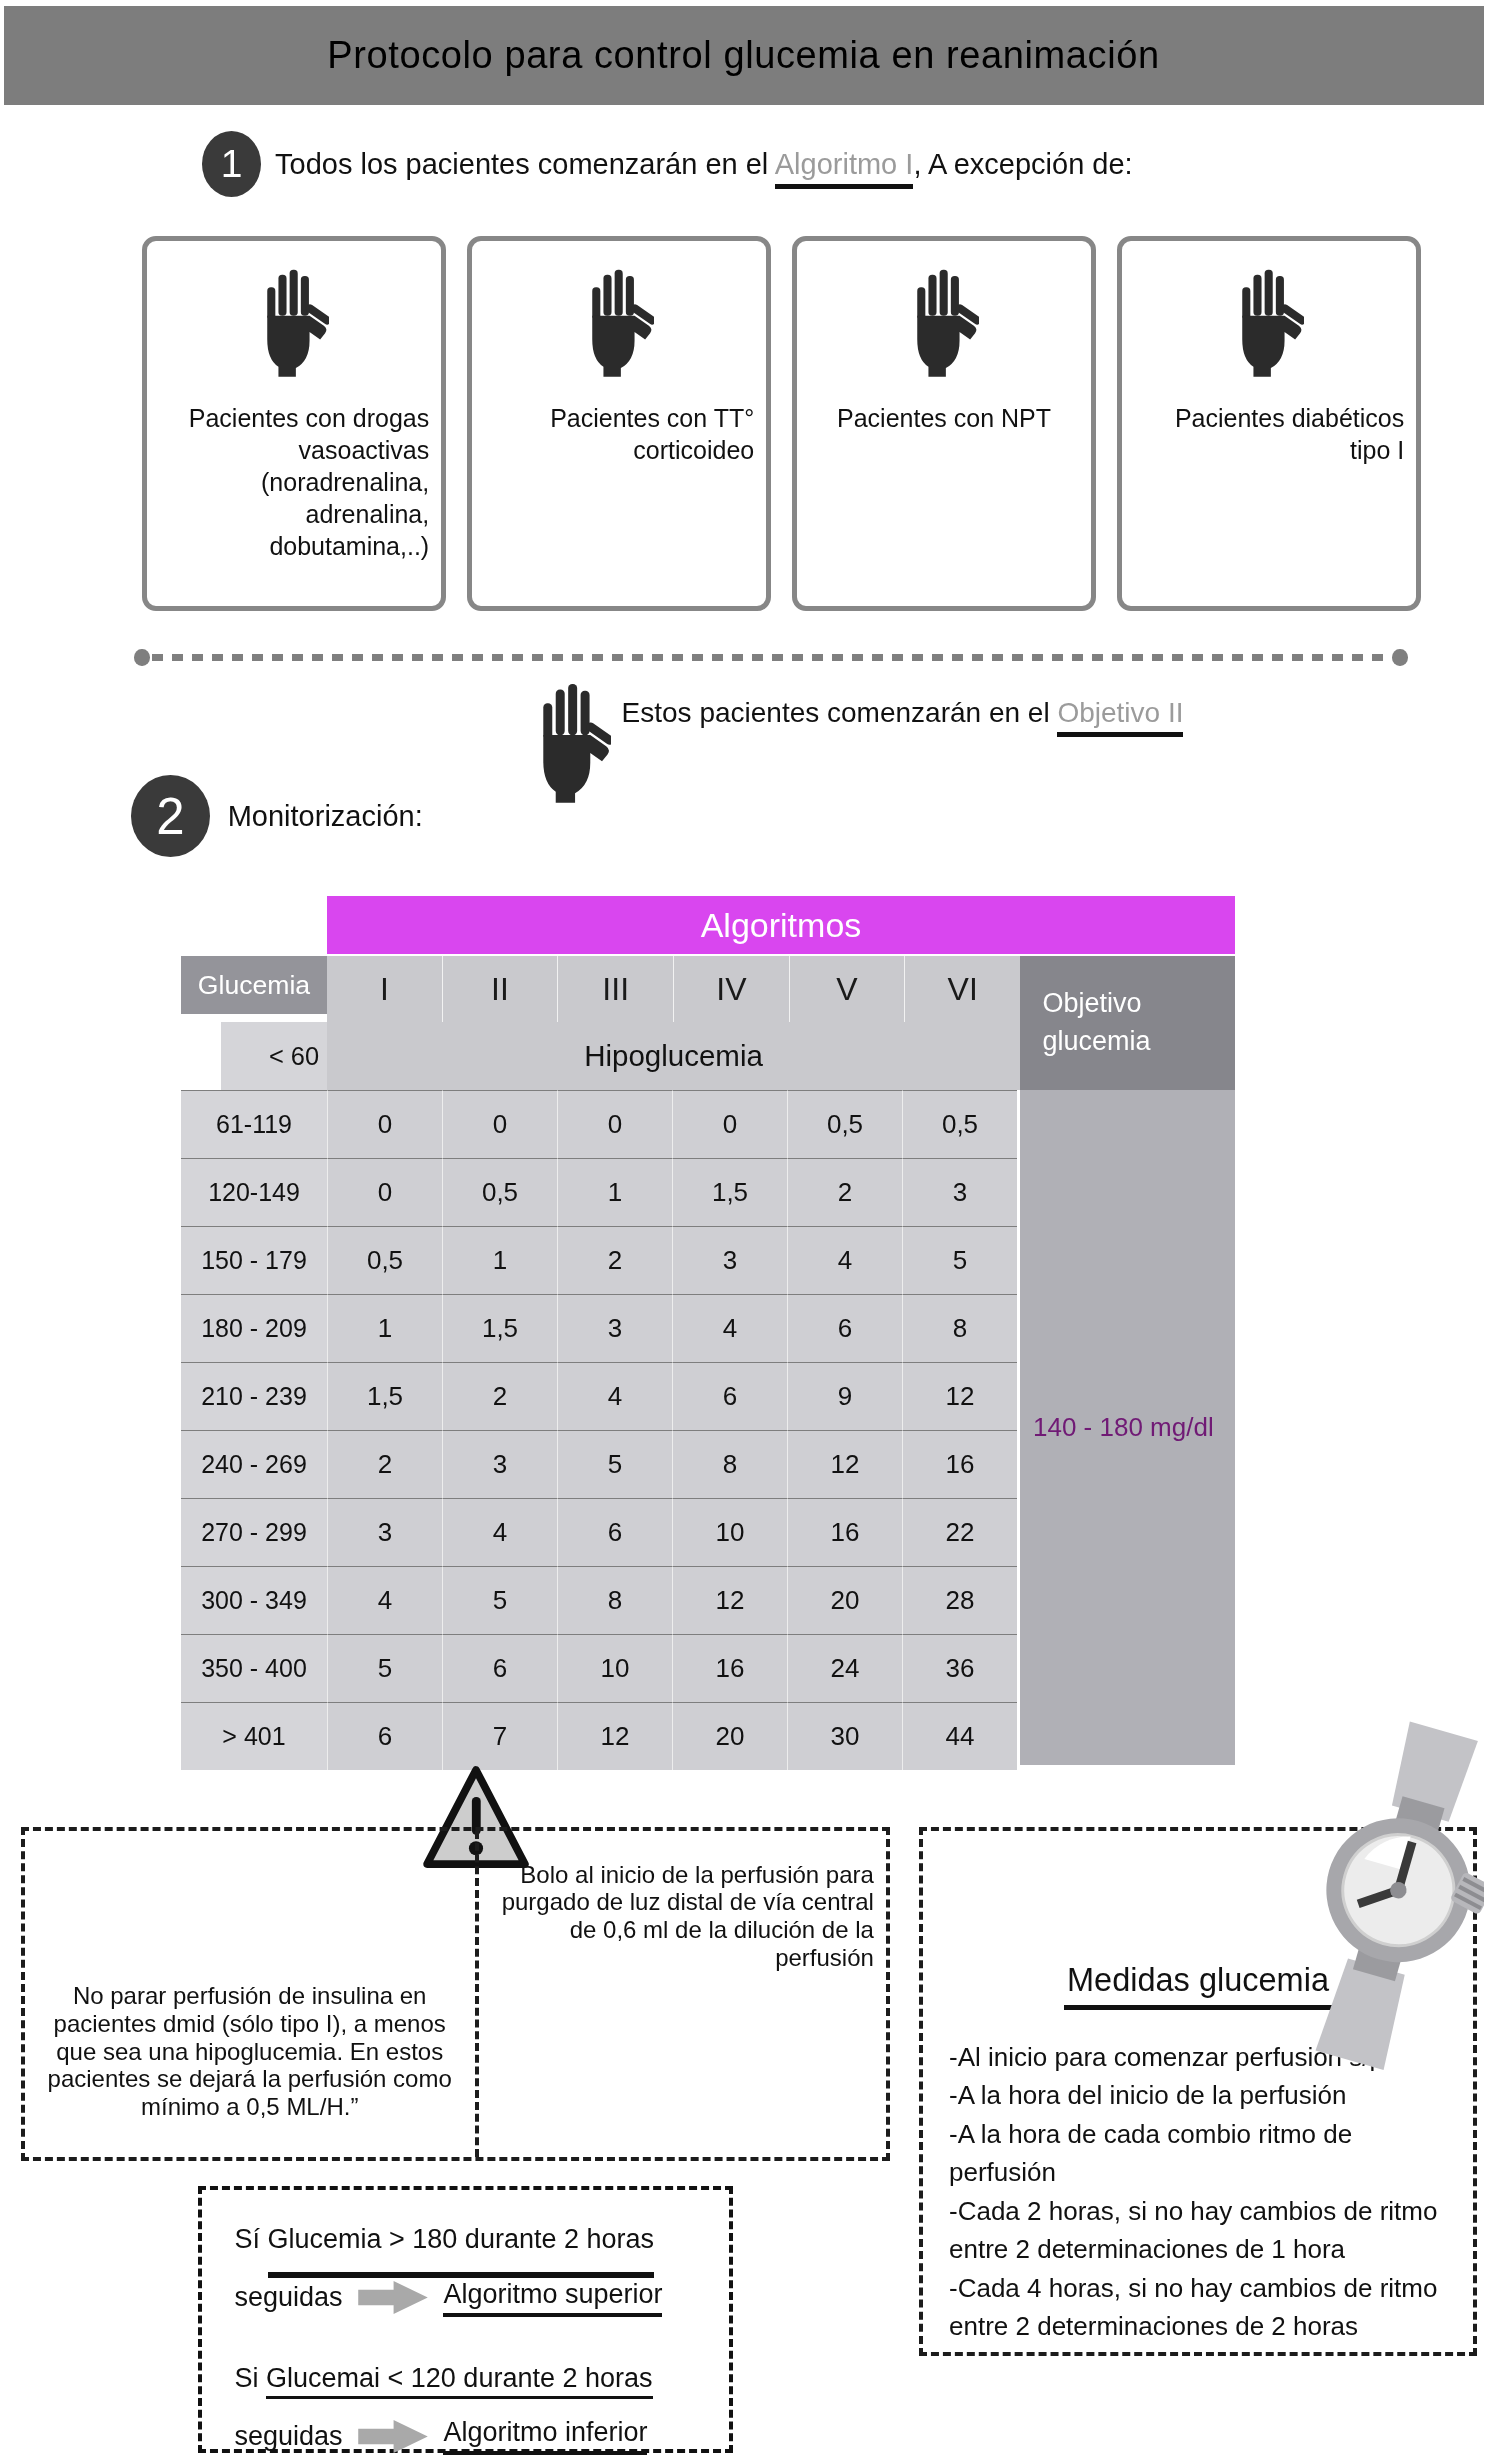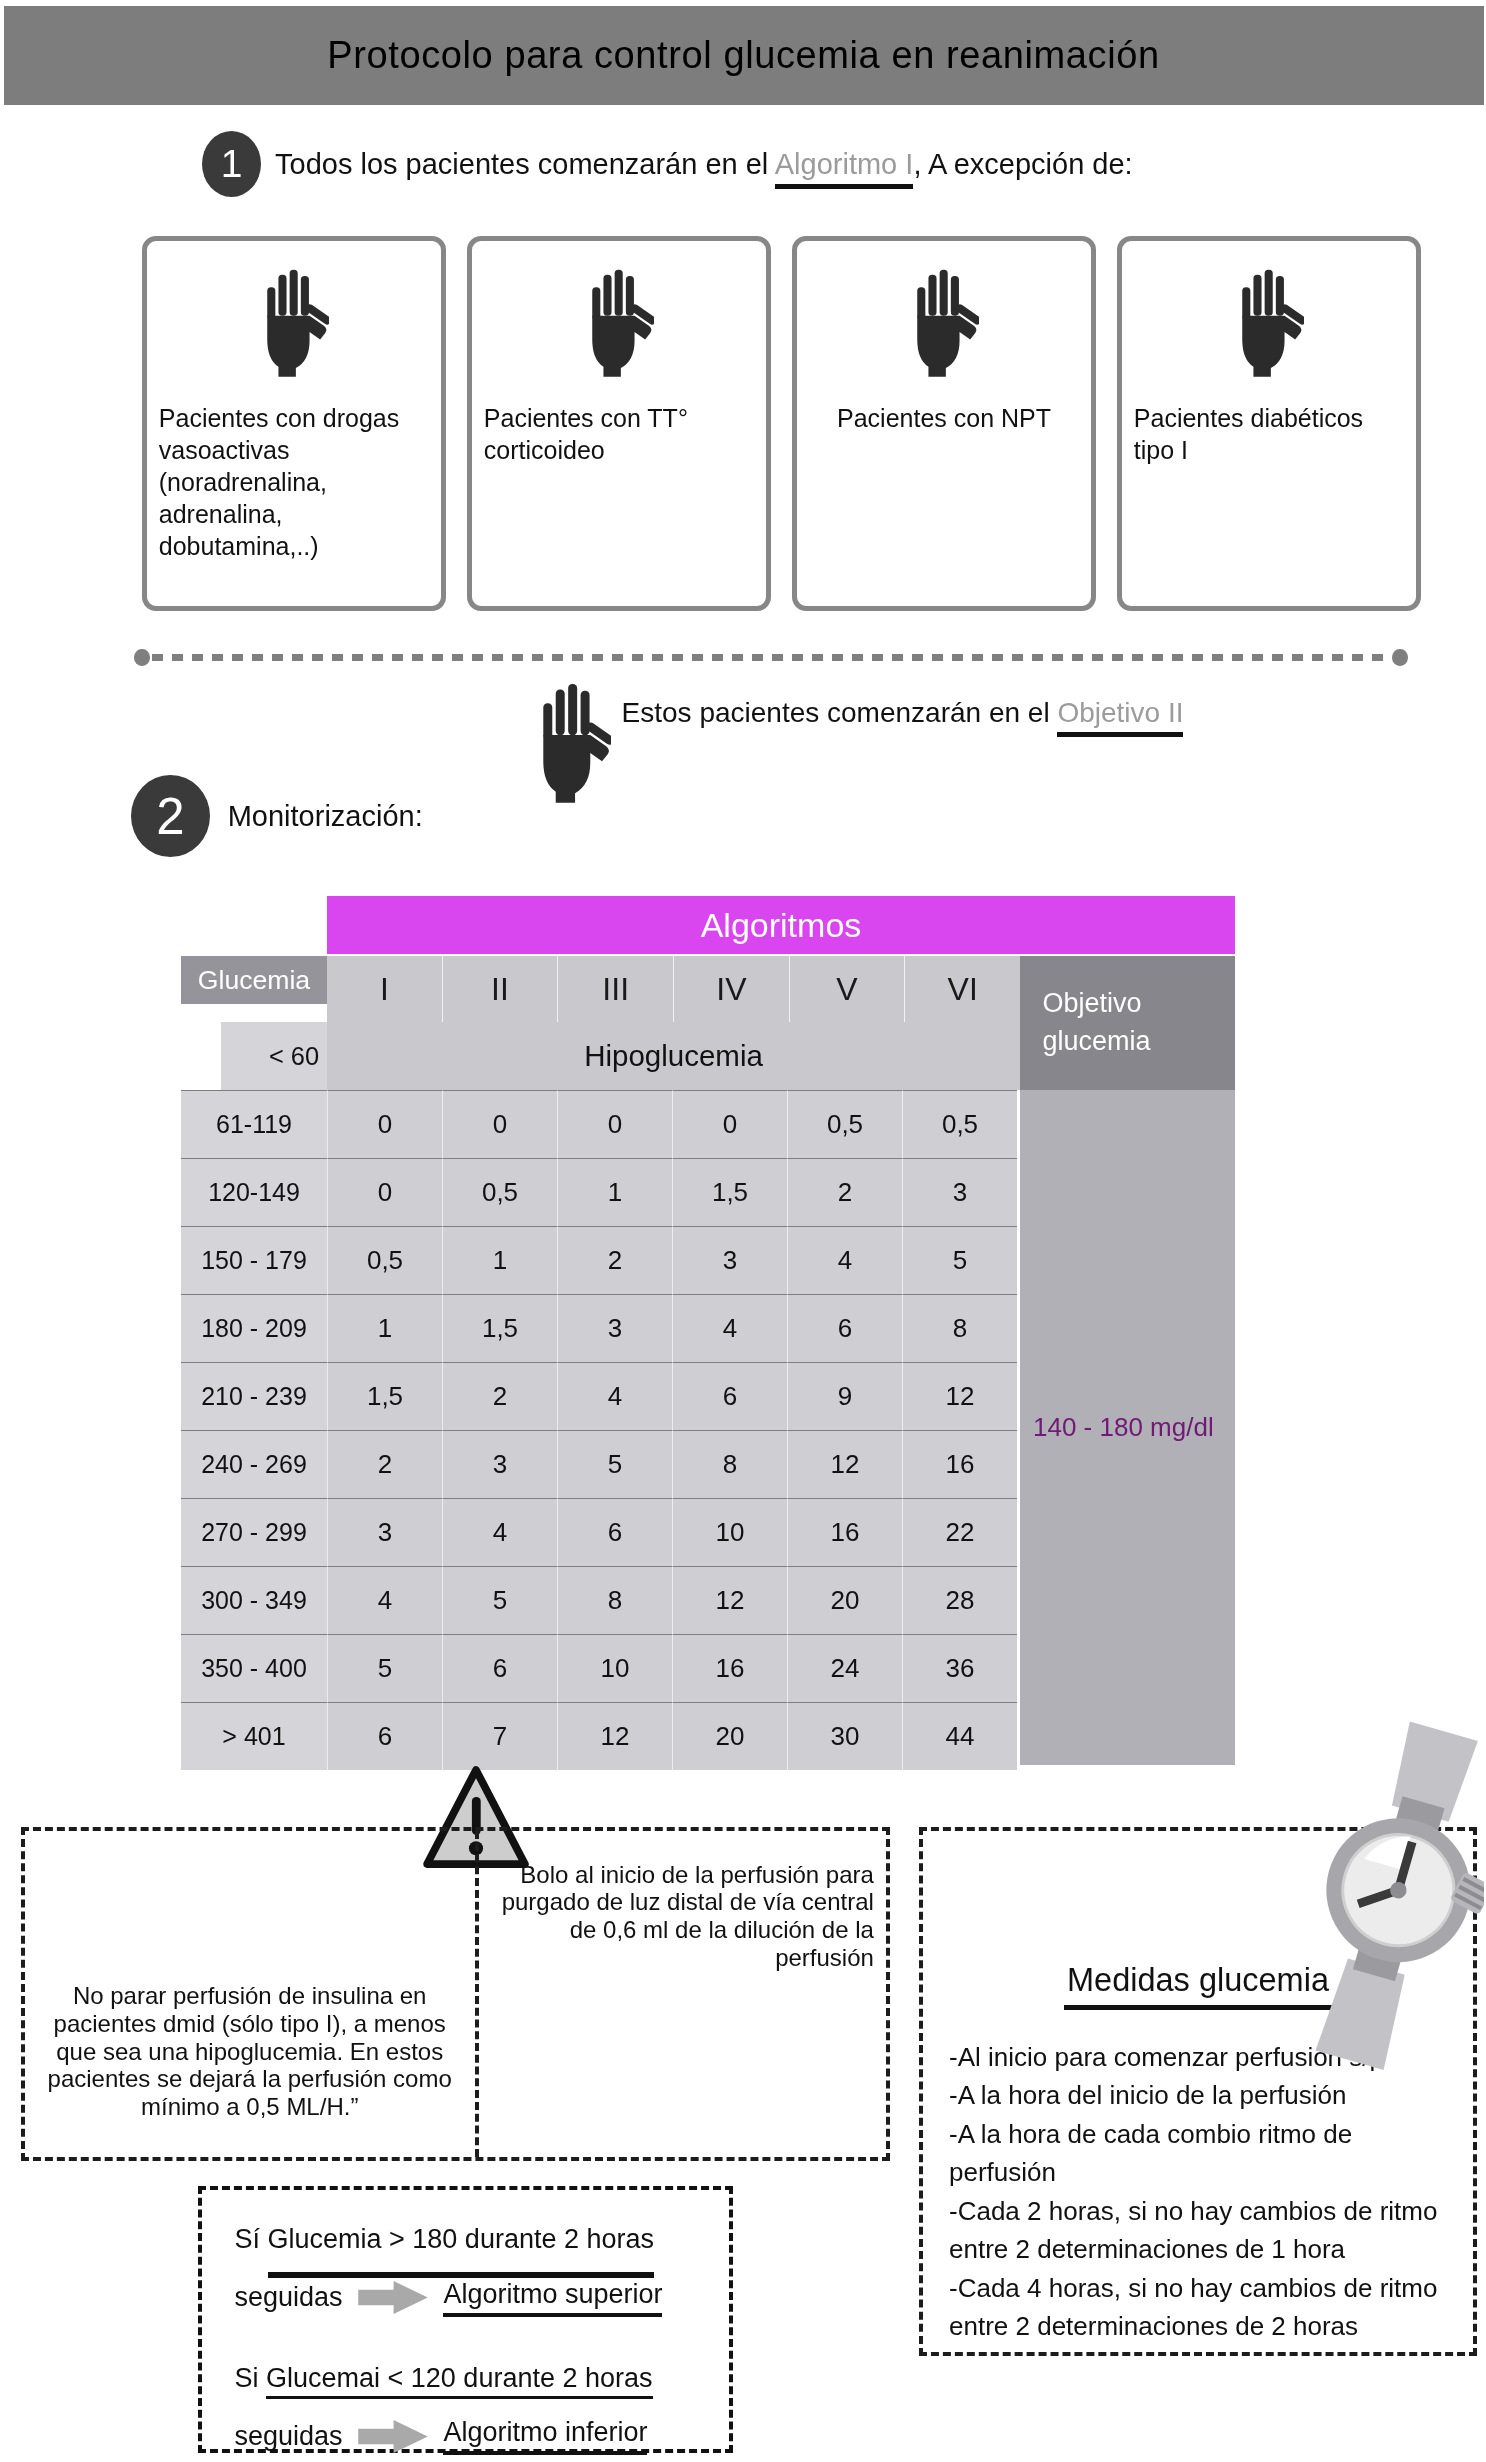--- a/index.html
+++ b/index.html
@@ -17,42 +17,42 @@
   .step1 .step-circle{width:59px;height:66px;font-size:39px;}
   .step1 .txt{font-size:29px;}
   .link-gray{color:#9b9b9b;}
   .u-thick{border-bottom:5.9px solid #111;padding-bottom:4.7px;}
 
   
   .cards{position:absolute;left:142px;top:236px;width:1282px;display:flex;gap:21px;}
   .card{width:304px;height:375px;box-sizing:border-box;border:5.3px solid #878787;border-radius:14px;
         background:#fff;display:flex;flex-direction:column;align-items:center;}
   .card .hand{margin-top:25px;}
-  .card .card-text{margin-top:23.6px;padding:0 11.8px;font-size:25px;line-height:1.28;text-align:left;}
+  .card .card-text{margin-top:23.6px;padding:0 11.8px;font-size:25px;line-height:1.28;text-align:right;}
 
   
   .sep{position:absolute;left:152px;top:654px;width:1239px;height:7px;
        background:repeating-linear-gradient(90deg,#7f7f7f 0 10.6px,transparent 10.6px 20px);}
   .sep .dot{position:absolute;top:-4.7px;width:15.4px;height:16.5px;border-radius:50%;background:#7f7f7f;}
   .sep .dot.l{left:-17.7px;} .sep .dot.r{right:-16.5px;}
 
   
   .divider-note{position:absolute;left:535px;top:674px;display:flex;align-items:flex-start;}
   .divider-note .txt{margin-top:22.5px;margin-left:10.6px;font-size:28px;}
 
   
   .step2{position:absolute;left:131px;top:775px;display:flex;align-items:center;gap:17.7px;}
   .step2 .step-circle{width:79px;height:82px;font-size:51px;}
   .step2 .txt{font-size:29px;}
 
   
   .table{position:absolute;left:181px;top:896px;width:1054px;height:869px;}
   .algoritmos-hdr{position:absolute;left:146px;top:0;width:908px;height:58px;background:#d946ef;
                   display:flex;align-items:center;justify-content:center;color:#fff;font-size:34px;}
-  .glucemia-hdr{position:absolute;left:0;top:60px;width:146px;height:48px;background:#94949a;
+  .glucemia-hdr{position:absolute;left:0;top:60px;width:146px;height:58px;background:#94949a;
                 display:flex;align-items:center;justify-content:center;color:#fff;font-size:26.6px;}
   .hdr-cols{position:absolute;left:146px;top:60px;width:693px;height:66px;display:flex;}
   .hdr-col{flex:1;background:#c9c9cd;border-left:1.8px solid #f2f2f2;
            display:flex;align-items:center;justify-content:center;font-size:32px;color:#1a1a1a;}
   .hdr-col:first-child{border-left:none;}
   .objetivo-hdr{position:absolute;left:839px;top:60px;width:215px;height:134px;background:#86868c;
                 color:#fff;font-size:27px;line-height:1.4;display:flex;align-items:center;padding-left:22.5px;box-sizing:border-box;}
   .hypo-label{position:absolute;left:0;top:126px;width:146px;height:68px;background:#d5d5d9;
               display:flex;align-items:center;justify-content:center;font-size:25.4px;margin-left:40px;}
   .hypo-span{position:absolute;left:146px;top:126px;width:693px;height:68px;background:#c9c9cd;

